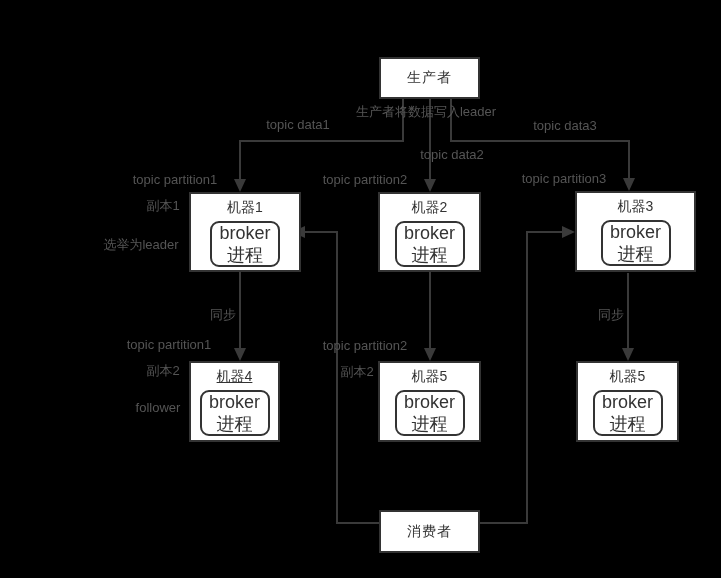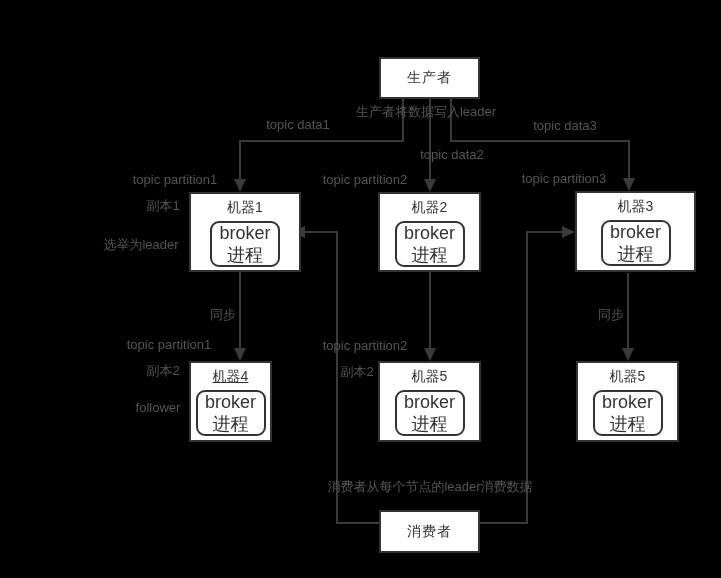--- a/index.html
+++ b/index.html
@@ -75,21 +75,21 @@
     </div>
   </div>
   <div class="box" style="left:575px;top:191px;width:121px;height:81px;">
     <div class="machine-title">机器3</div>
     <div class="broker">
       <div>broker</div>
       <div>进程</div>
     </div>
   </div>
 
-  <div class="box" style="left:189px;top:361px;width:83px;height:81px;text-decoration:underline;">
+  <div class="box" style="left:189px;top:361px;width:91px;height:81px;text-decoration:underline;">
     <div class="machine-title">机器4</div>
     <div class="broker">
       <div>broker</div>
       <div>进程</div>
     </div>
   </div>
   <div class="box" style="left:378px;top:361px;width:103px;height:81px;">
     <div class="machine-title">机器5</div>
     <div class="broker">
       <div>broker</div>
@@ -117,15 +117,14 @@
   <span class="lbl" style="left:564px;top:171px;">topic partition3</span>
   <span class="lbl" style="left:163px;top:197px;">副本1</span>
   <span class="lbl" style="left:141px;top:236px;">选举为leader</span>
   <span class="lbl" style="left:223px;top:306px;">同步</span>
   <span class="lbl" style="left:611px;top:306px;">同步</span>
   <span class="lbl" style="left:169px;top:337px;">topic partition1</span>
   <span class="lbl" style="left:163px;top:362px;">副本2</span>
   <span class="lbl" style="left:158px;top:400px;">follower</span>
   <span class="lbl" style="left:365px;top:338px;">topic partition2</span>
   <span class="lbl" style="left:357px;top:363px;">副本2</span>
-  <span class="lbl" style="left:430px;top:478px;">消费者从每个节点的leader消费数据</span>
 
 </div>
 
 </body></html>

